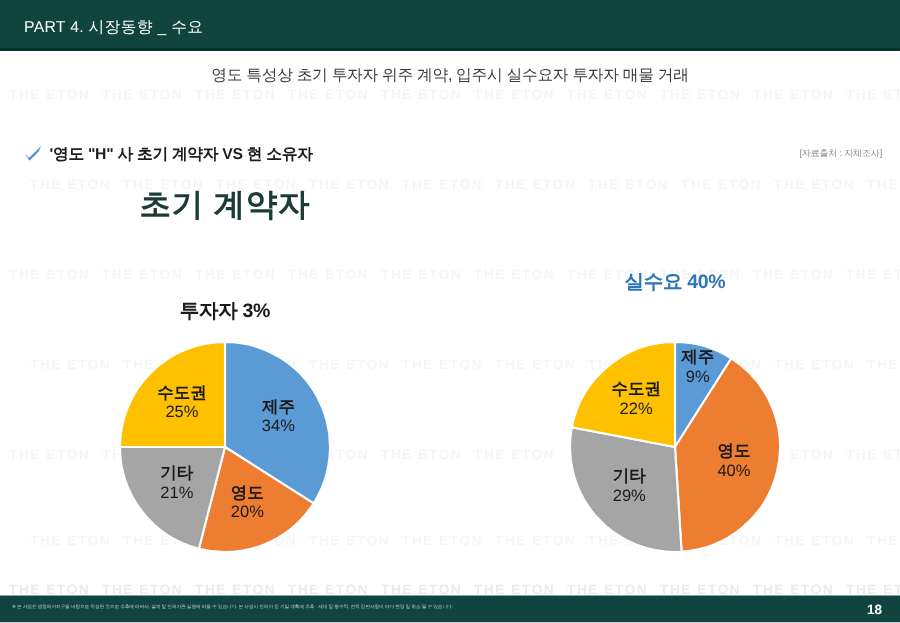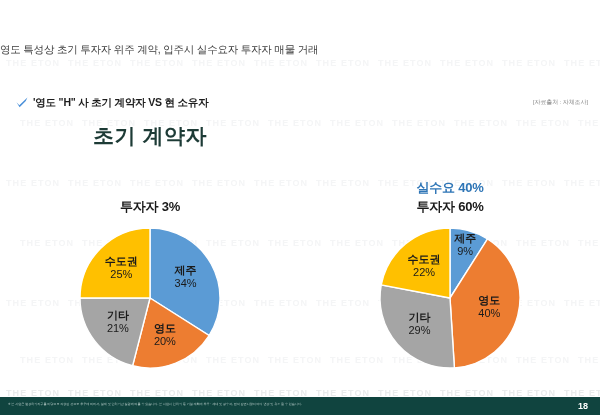--- a/index.html
+++ b/index.html
@@ -69,20 +69,21 @@
   }
 
   
   .headline-block {
     position: absolute;
     left: 0;
     top: 34px;
     width: 600px;
     height: 56px;
     z-index: 2;
+    text-align: center;
   }
   .headline-sub {
     margin-top: 9px;
     font-size: 10.5px;
     color: #3b3b3b;
     letter-spacing: -0.2px;
     white-space: nowrap;
   }
   .headline-main {
     margin-top: 5px;
@@ -298,20 +299,24 @@
       <div class="wm" style="left: 130px; top: 388px; color: rgb(233, 235, 236);">THE ETON</div>
       <div class="wm" style="left: 192px; top: 388px; color: rgb(233, 235, 236);">THE ETON</div>
       <div class="wm" style="left: 254px; top: 388px; color: rgb(233, 235, 236);">THE ETON</div>
       <div class="wm" style="left: 316px; top: 388px; color: rgb(233, 235, 236);">THE ETON</div>
       <div class="wm" style="left: 378px; top: 388px; color: rgb(233, 235, 236);">THE ETON</div>
       <div class="wm" style="left: 440px; top: 388px; color: rgb(233, 235, 236);">THE ETON</div>
       <div class="wm" style="left: 502px; top: 388px; color: rgb(233, 235, 236);">THE ETON</div>
       <div class="wm" style="left: 564px; top: 388px; color: rgb(233, 235, 236);">THE ETON</div>
     </div>
 
+  <div class="part-bar">
+    <div class="part-label">PART 4.  시장동향 _ 수요</div>
+    <div class="part-bar-underline"></div>
+  </div>
 
   <div class="headline-block">
     <div class="headline-sub">영도 특성상 초기 투자자 위주 계약, 입주시 실수요자 투자자 매물 거래</div>
   </div>
 
   <div class="bullet-row">
     <span class="bullet-check">
       <svg width="14" height="14" viewBox="0 0 14 14">
         <path d="M1.5 7.2 L4.3 10.3 L12.4 2.4 L10.8 6.0 L4.6 12.2 Z" fill="#4A90D9"></path>
       </svg>
@@ -336,21 +341,20 @@
           <text x="47.9" y="107.9" text-anchor="middle" class="pie-label-value">21%</text>
           <path d="M 80 74 L 10.00 74.00 A 70 70 0 0 1 80.00 4.00 Z" fill="#FFC000" stroke="#ffffff" stroke-width="1.4"></path>
           <text x="51.3" y="41.3" text-anchor="middle" class="pie-label-name">수도권</text>
           <text x="51.3" y="54.3" text-anchor="middle" class="pie-label-value">25%</text>
         </svg>
     </div>
   </div>
 
   <div class="panel panel-right">
     <div class="stat-line stat-real">실수요 40%</div>
-    <div class="stat-line stat-invest">투자자 60%</div>
     <div class="pie-wrap">
       <svg class="pie-svg" id="pie-1" width="160" height="148" viewBox="0 0 160 148">
           <path d="M 80 74 L 80.00 4.00 A 70 70 0 0 1 117.51 14.90 Z" fill="#5B9BD5" stroke="#ffffff" stroke-width="1.4"></path>
           <text x="95.2" y="17.6" text-anchor="middle" class="pie-label-name">제주</text>
           <text x="95.2" y="30.6" text-anchor="middle" class="pie-label-value">9%</text>
           <path d="M 80 74 L 117.51 14.90 A 70 70 0 0 1 84.40 143.86 Z" fill="#ED7D31" stroke="#ffffff" stroke-width="1.4"></path>
           <text x="119.3" y="80.1" text-anchor="middle" class="pie-label-name">영도</text>
           <text x="119.3" y="93.1" text-anchor="middle" class="pie-label-value">40%</text>
           <path d="M 80 74 L 84.40 143.86 A 70 70 0 0 1 11.24 60.88 Z" fill="#A5A5A5" stroke="#ffffff" stroke-width="1.4"></path>
           <text x="49.5" y="96.8" text-anchor="middle" class="pie-label-name">기타</text>

